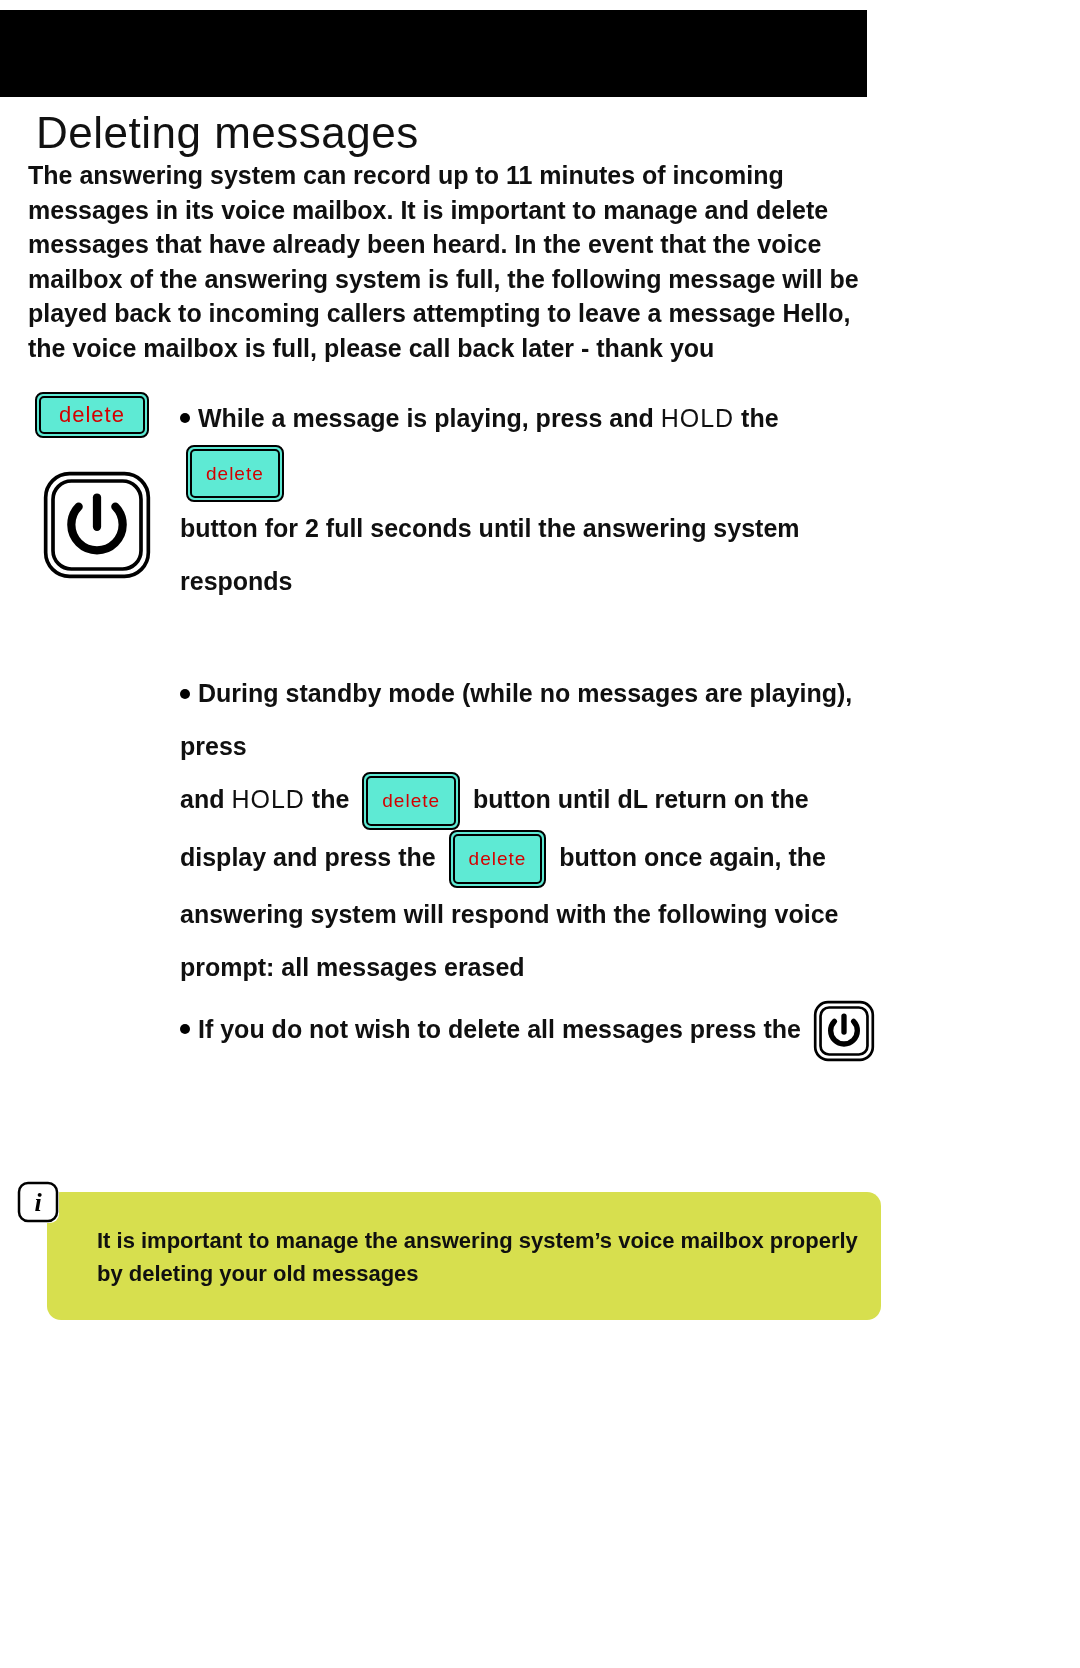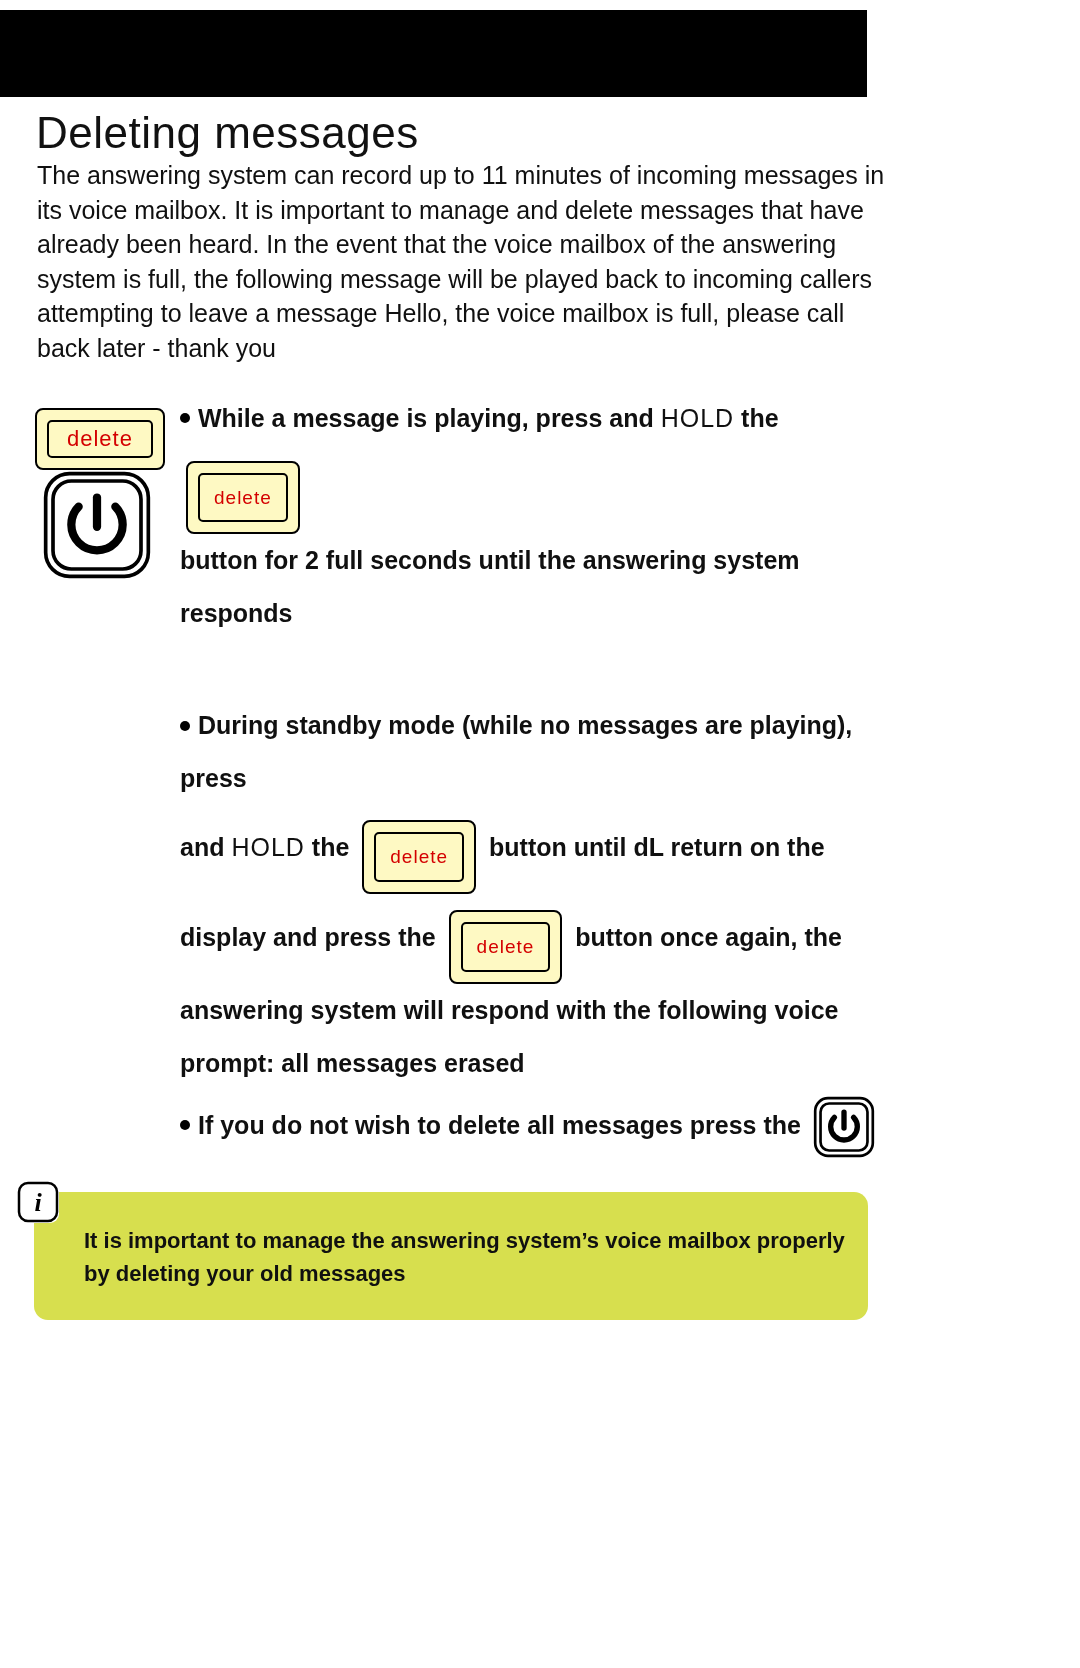--- a/index.html
+++ b/index.html
@@ -21,24 +21,24 @@
   .page-title {
     position: absolute;
     top: 108px; left: 36px;
     font-size: 44px;
     font-weight: 300;
     letter-spacing: 0.5px;
     color: #111;
   }
   .intro {
     position: absolute;
-    top: 158px; left: 37px;
+    top: 158px; left: 28px;
     width: 850px;
     font-size: 25px;
-    font-weight: 400;
+    font-weight: 700;
     line-height: 1.38;
     color: #101010;
     white-space: normal;
   }
 
   
   .side-delete {
     position: absolute;
     top: 392px; left: 35px;
   }
@@ -46,24 +46,23 @@
     position: absolute;
     top: 470px; left: 42px;
   }
 
   
   .delete-btn {
     display: inline-block;
     position: relative;
     border: 2.5px solid #000;
     border-radius: 8px;
-    padding: 10px;
-    background: #fef9c3;
-    vertical-align: middle;
-    margin-top: 16px;
+    padding: 2px;
+    background: #5eead4;
+    vertical-align: middle;
   }
   .delete-btn .inner {
     display: block;
     border: 2px solid #000;
     border-radius: 5px;
     padding: 4px 18px;
     font-family: Helvetica, Arial, sans-serif;
     font-size: 22px;
     letter-spacing: 1px;
     color: #d40000;
@@ -140,21 +139,21 @@
     position: absolute;
     top: -11px; left: 0;
     width: 42px; height: 42px;
     z-index: 2;
     background: #fff;
     border-radius: 9px;
   }
   .info-icon svg { width: 100%; height: 100%; display:block; }
   .callout {
     position: relative;
-    margin-left: 17px;
+    margin-left: 30px;
     width: 834px;
     min-height: 110px;
     background: #d7df4e;
     border-radius: 14px;
     padding: 32px 22px 30px 50px;
     box-sizing: border-box;
   }
   .callout-text {
     font-size: 22px;
     font-weight: 700;

